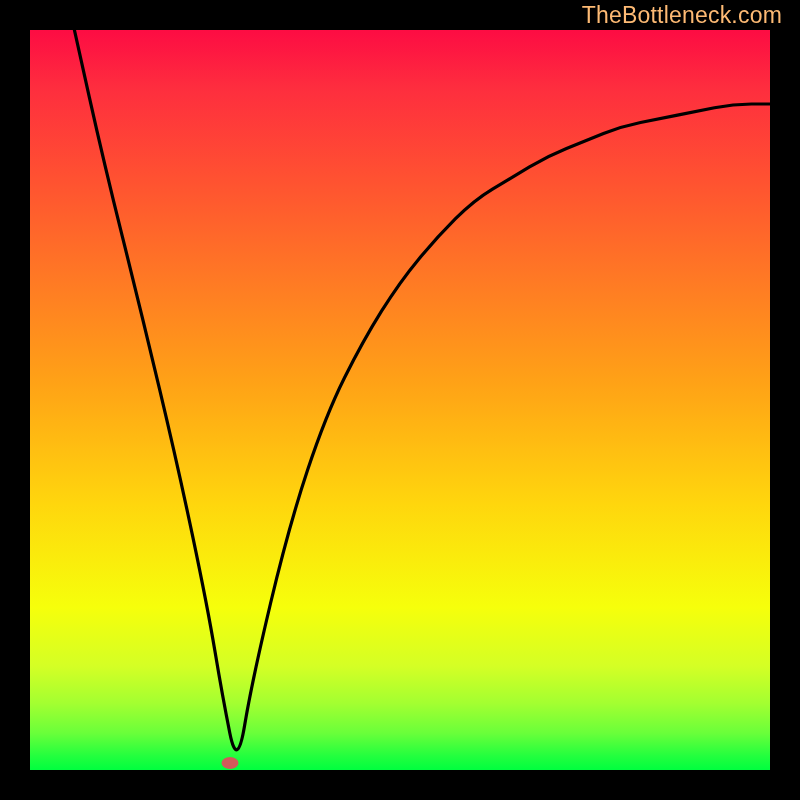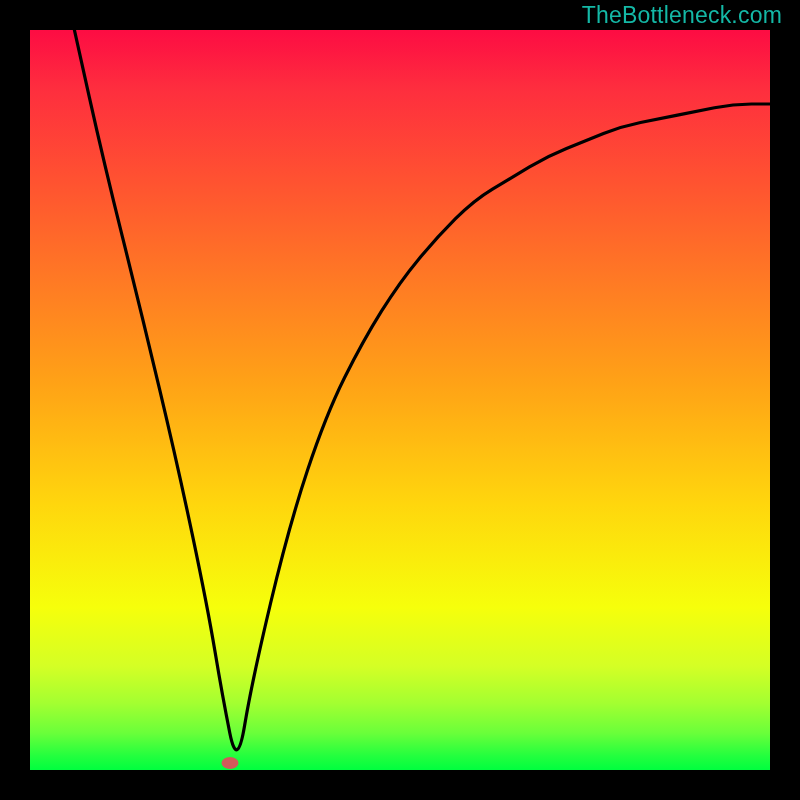--- a/index.html
+++ b/index.html
@@ -14,21 +14,21 @@
   .frame {
     position: relative;
     width: 800px;
     height: 800px;
     background: #000;
   }
   .watermark {
     position: absolute;
     top: 2px;
     right: 18px;
-    color: #14b8a6;
+    color: #fdba74;
     font-size: 23px;
     letter-spacing: 0.2px;
     font-weight: 400;
     z-index: 10;
   }
   .plot {
     position: absolute;
     left: 30px;
     top: 30px;
     width: 740px;

